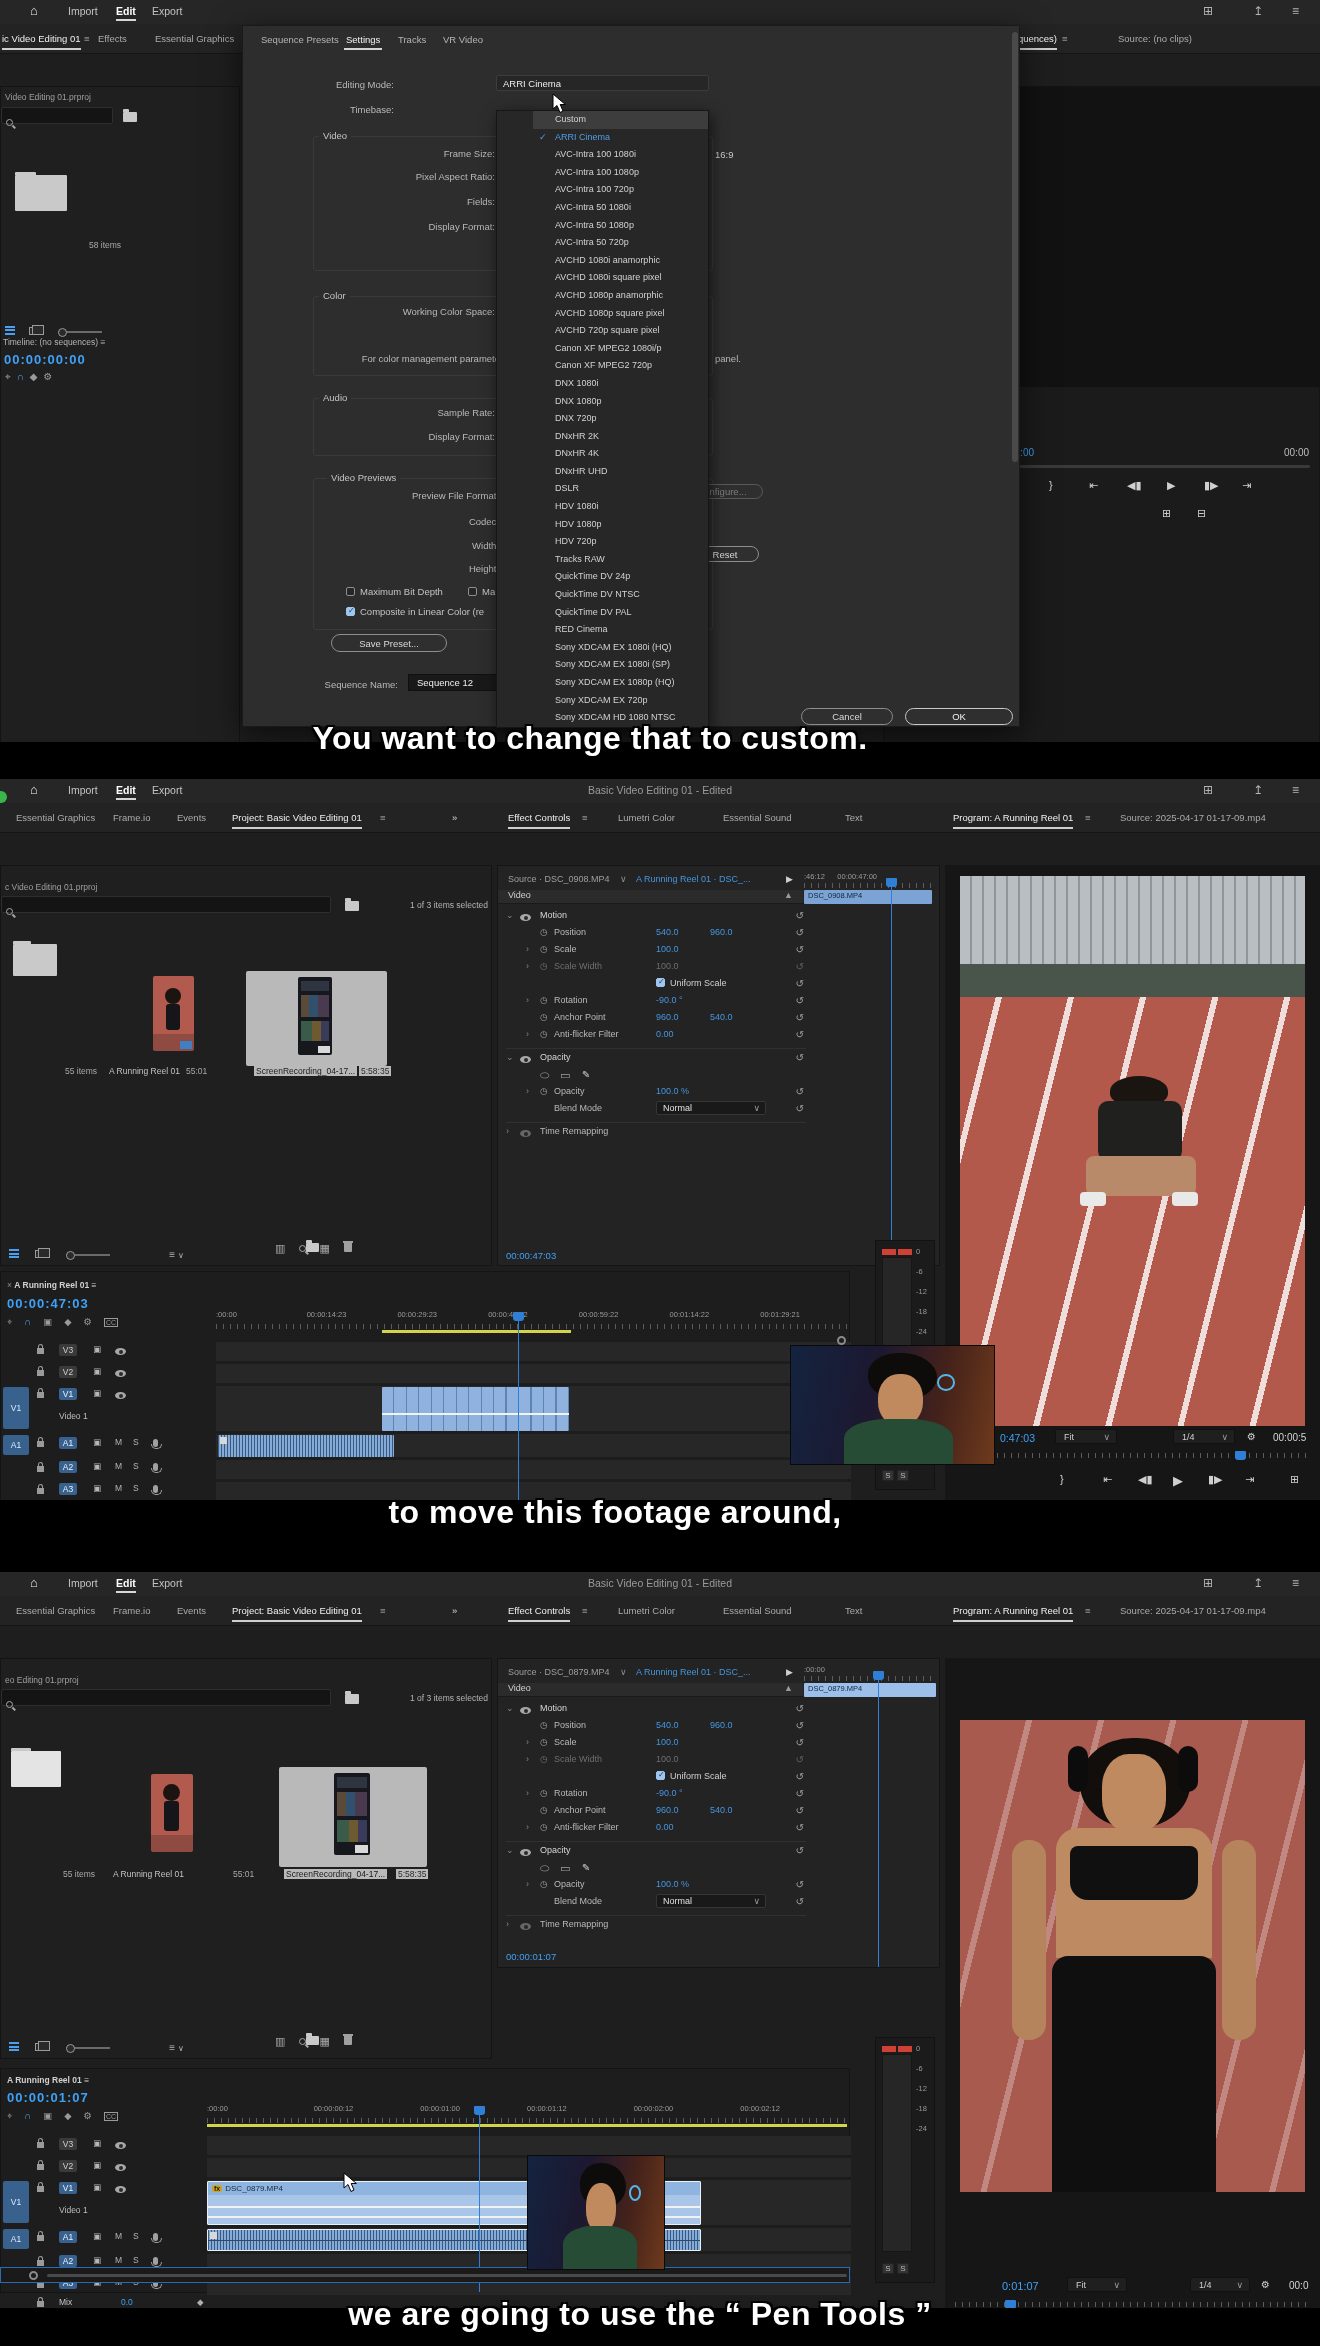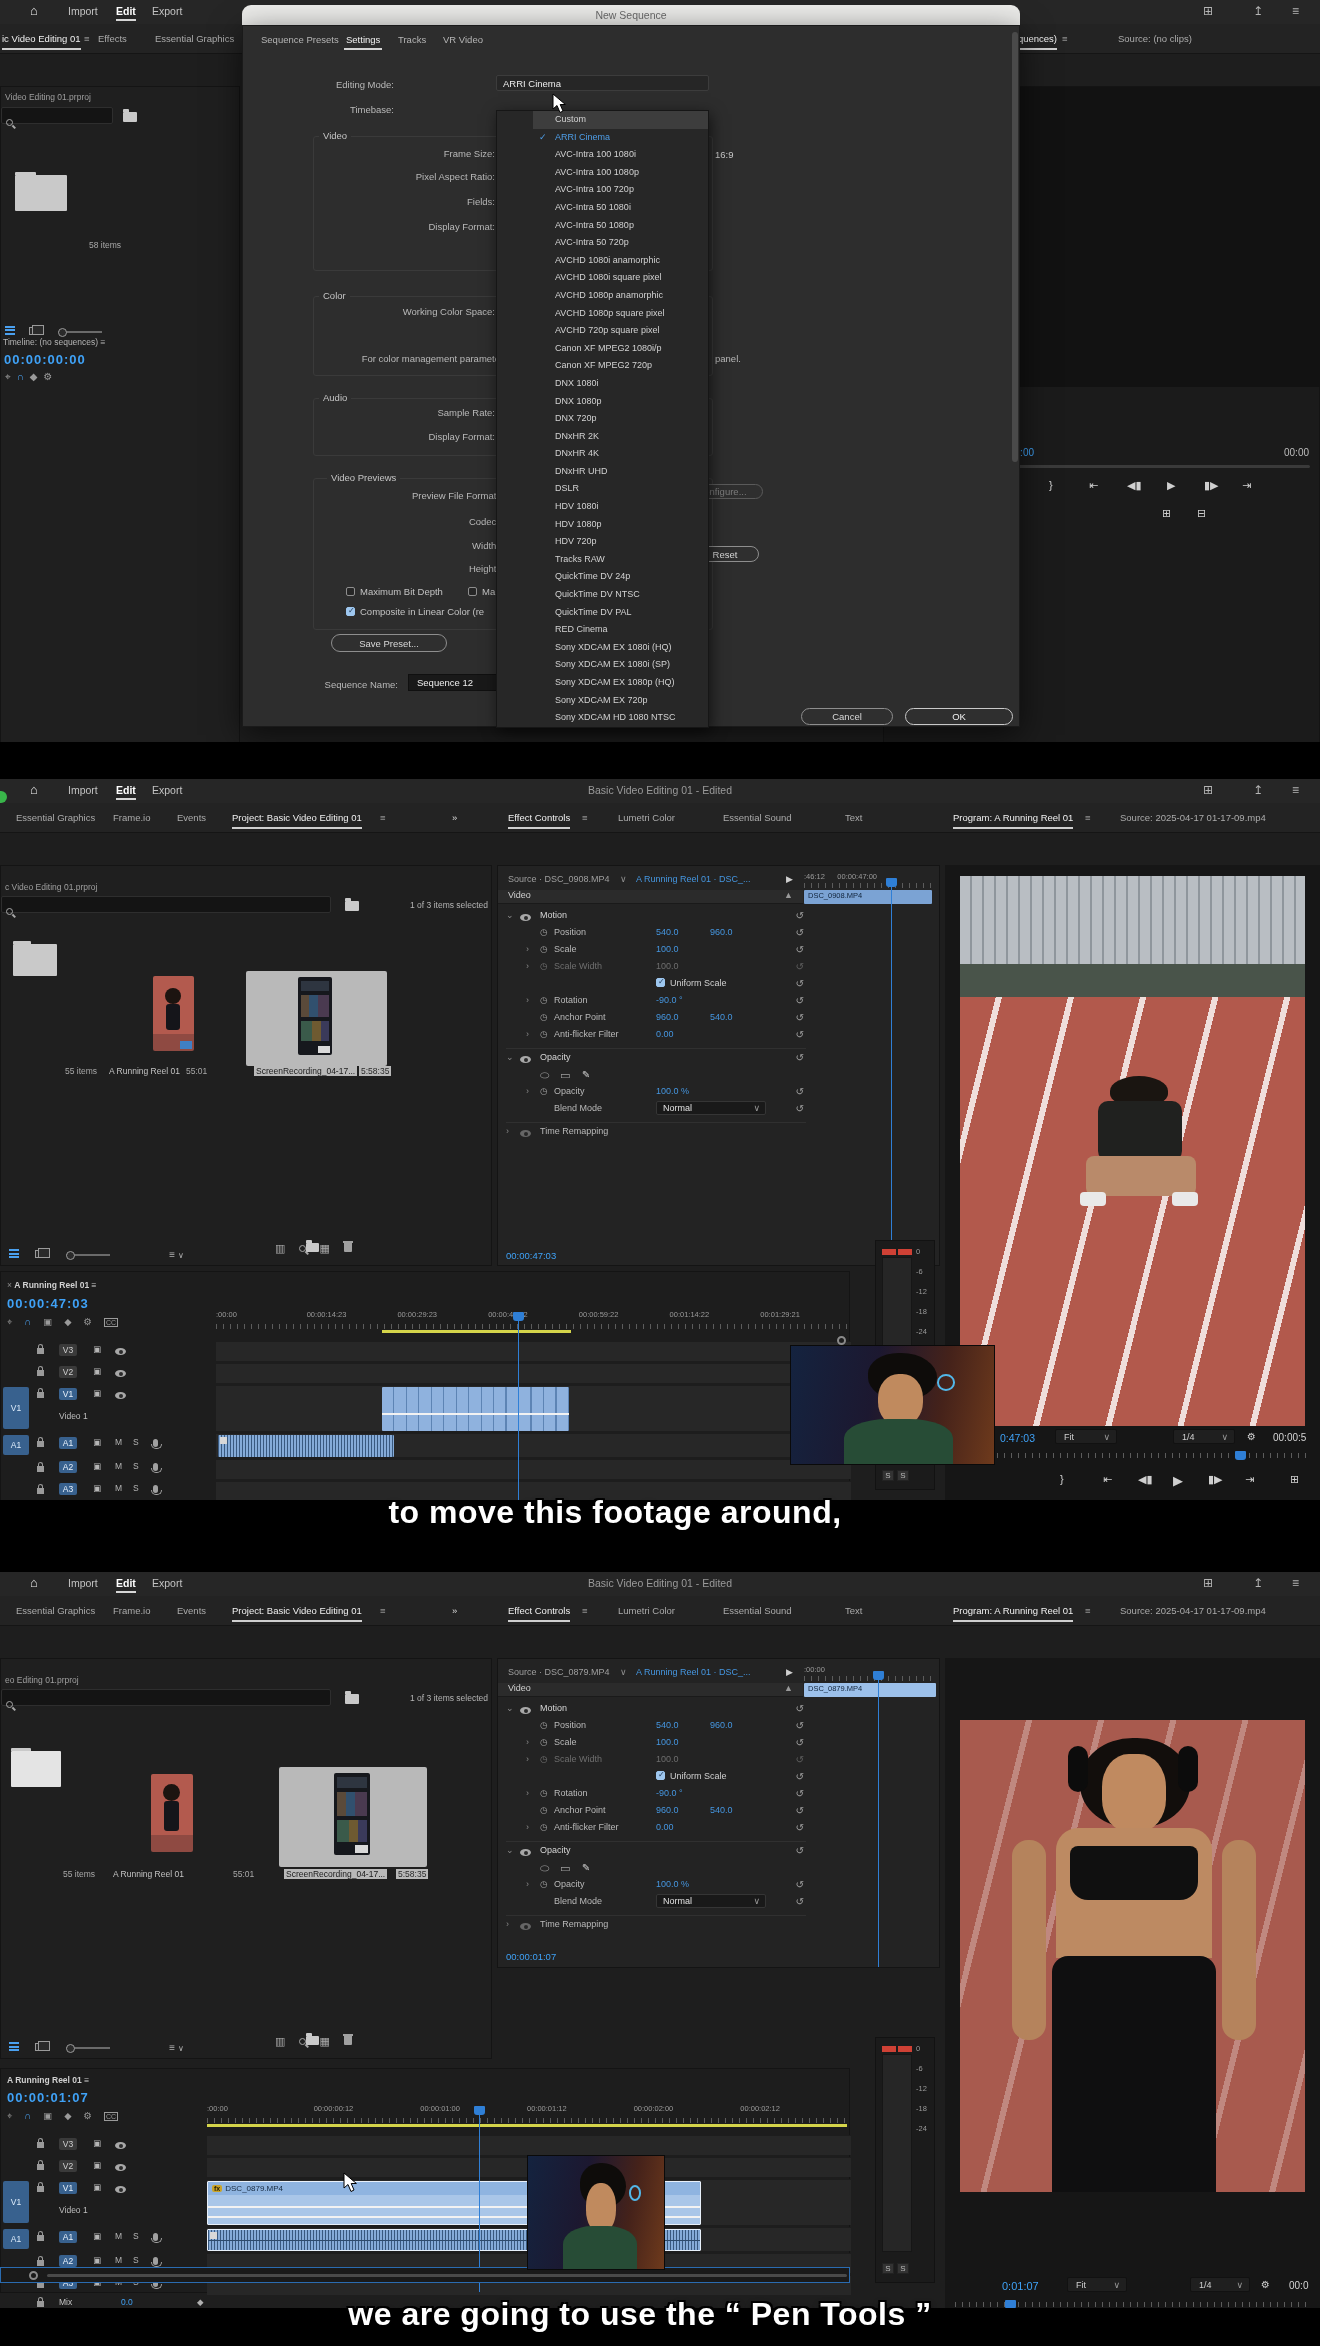--- a/index.html
+++ b/index.html
@@ -154,21 +154,20 @@
       <span style="left:243px;top:392px;">◀▮</span>
       <span style="left:283px;top:392px;">▶</span>
       <span style="left:320px;top:392px;">▮▶</span>
       <span style="left:358px;top:392px;">⇥</span>
       <span style="left:278px;top:420px;">⊞</span>
       <span style="left:313px;top:420px;">⊟</span>
     </div>
   </div>
 
   <div class="dialog">
-    <div class="dlg-title">New Sequence</div>
     <div class="dlg-body">
       <span class="dlg-tab" style="left:18px;">Sequence Presets</span>
       <span class="dlg-tab active" style="left:103px;">Settings</span>
       <span class="dlg-tab" style="left:155px;">Tracks</span>
       <span class="dlg-tab" style="left:200px;">VR Video</span>
       <div class="flabel" style="left:55px;top:53px;width:96px;">Editing Mode:</div>
       <div class="abs" style="left:253px;top:49px;width:213px;height:16px;background:#262626;border:1px solid #3c3c3c;border-radius:2px;font-size:9.5px;color:#ececec;line-height:15px;padding-left:6px;"><span>ARRI Cinema</span></div>
       <div class="flabel" style="left:55px;top:78px;width:96px;">Timebase:</div>
 
       <div class="gbox" style="left:70px;top:110px;width:400px;height:135px;"></div>
@@ -249,20 +248,21 @@
   <svg class="cursor-svg" style="left:552px;top:93px;" width="15" height="21">
         <path d="M1,1 L1,16 L5,12.5 L8,19.5 L11,18 L8.2,11.5 L13.4,11.5 Z" fill="#fff" stroke="#000" stroke-width="1"></path>
       </svg>
   <div class="webcam" style="left:793px;top:578px;width:212px;height:117px;">
     <div class="hair"></div>
     <div class="face"></div>
     <div class="hoodie"></div>
     <div class="ring"></div>
   </div>
 </section>
+<div class="caption" style="top:720px;padding-right:140px;">You want to change that to custom.</div>
 
 <section class="frame" style="top:779px;height:721px;">
   <div class="menubar">
     <div class="greendot"></div>
     <span class="home">⌂</span>
     <span class="menu-item" style="left:68px;">Import</span>
     <span class="menu-item active" style="left:116px;">Edit</span>
     <span class="menu-item" style="left:152px;">Export</span>
     <div class="win-title">Basic Video Editing 01  - Edited</div>
     <span class="win-icons"><span style="left:1203px;">⊞</span><span style="left:1253px;">↥</span><span style="left:1292px;">≡</span></span>

